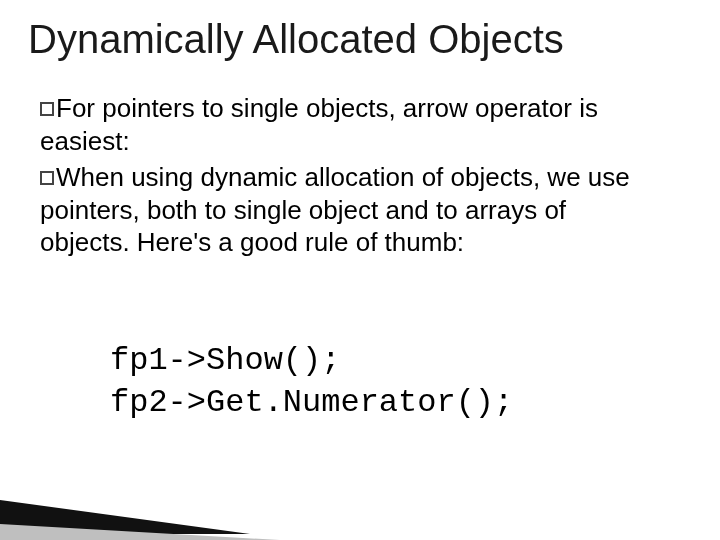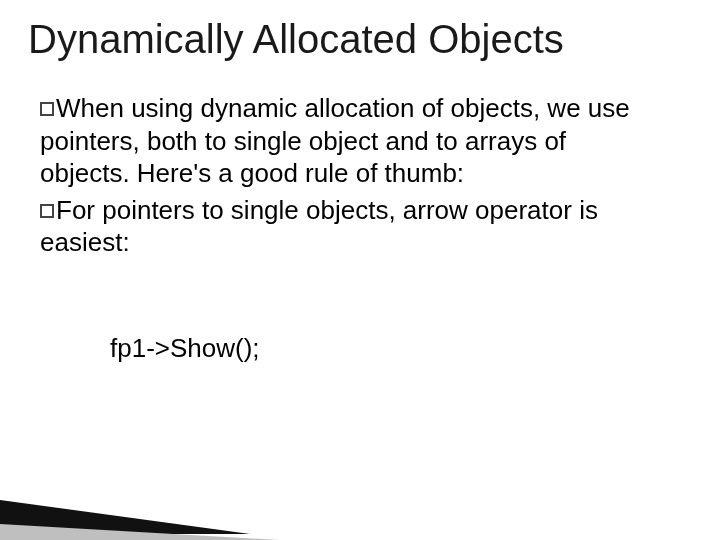--- a/index.html
+++ b/index.html
@@ -47,24 +47,25 @@
     height: 14px;
     border: 2px solid #444;
     box-sizing: border-box;
     vertical-align: baseline;
     margin-right: 2px;
     position: relative;
     top: -1px;
   }
   .code-block {
     position: absolute;
-    top: 332px;
+    top: 340px;
     left: 110px;
-    font-size: 26px;
+    font-size: 32px;
     line-height: 1.3;
+    font-family: Liberation Mono, monospace;
   }
   
   .wedge-dark {
     position: absolute;
     left: 0;
     bottom: 6px;
     width: 0;
     height: 0;
     border-bottom: 34px solid #111;
     border-right: 250px solid transparent;
@@ -81,26 +82,27 @@
 </style>
 </head>
 <body>
 
 <div class="slide">
 
   <div class="title">Dynamically Allocated Objects</div>
 
   <div class="body">
     <div class="bullet">
-      <span class="mark"></span><span>When using dynamic allocation of objects, we use pointers, both to single object and to arrays of objects. Here's a good rule of thumb:</span>
+      <span class="mark"></span><span>For pointers to single objects, arrow operator is easiest:</span>
     </div>
     <div class="bullet">
-      <span class="mark"></span><span>For pointers to single objects, arrow operator is easiest:</span>
+      <span class="mark"></span><span>When using dynamic allocation of objects, we use pointers, both to single object and to arrays of objects. Here's a good rule of thumb:</span>
     </div>
   </div>
 
   <div class="code-block">
     <div>fp1-&gt;Show();</div>
+    <div>fp2-&gt;Get.Numerator();</div>
   </div>
 
   <div class="wedge-dark"></div>
   <div class="wedge-gray"></div>
 </div>
 
 </body></html>

